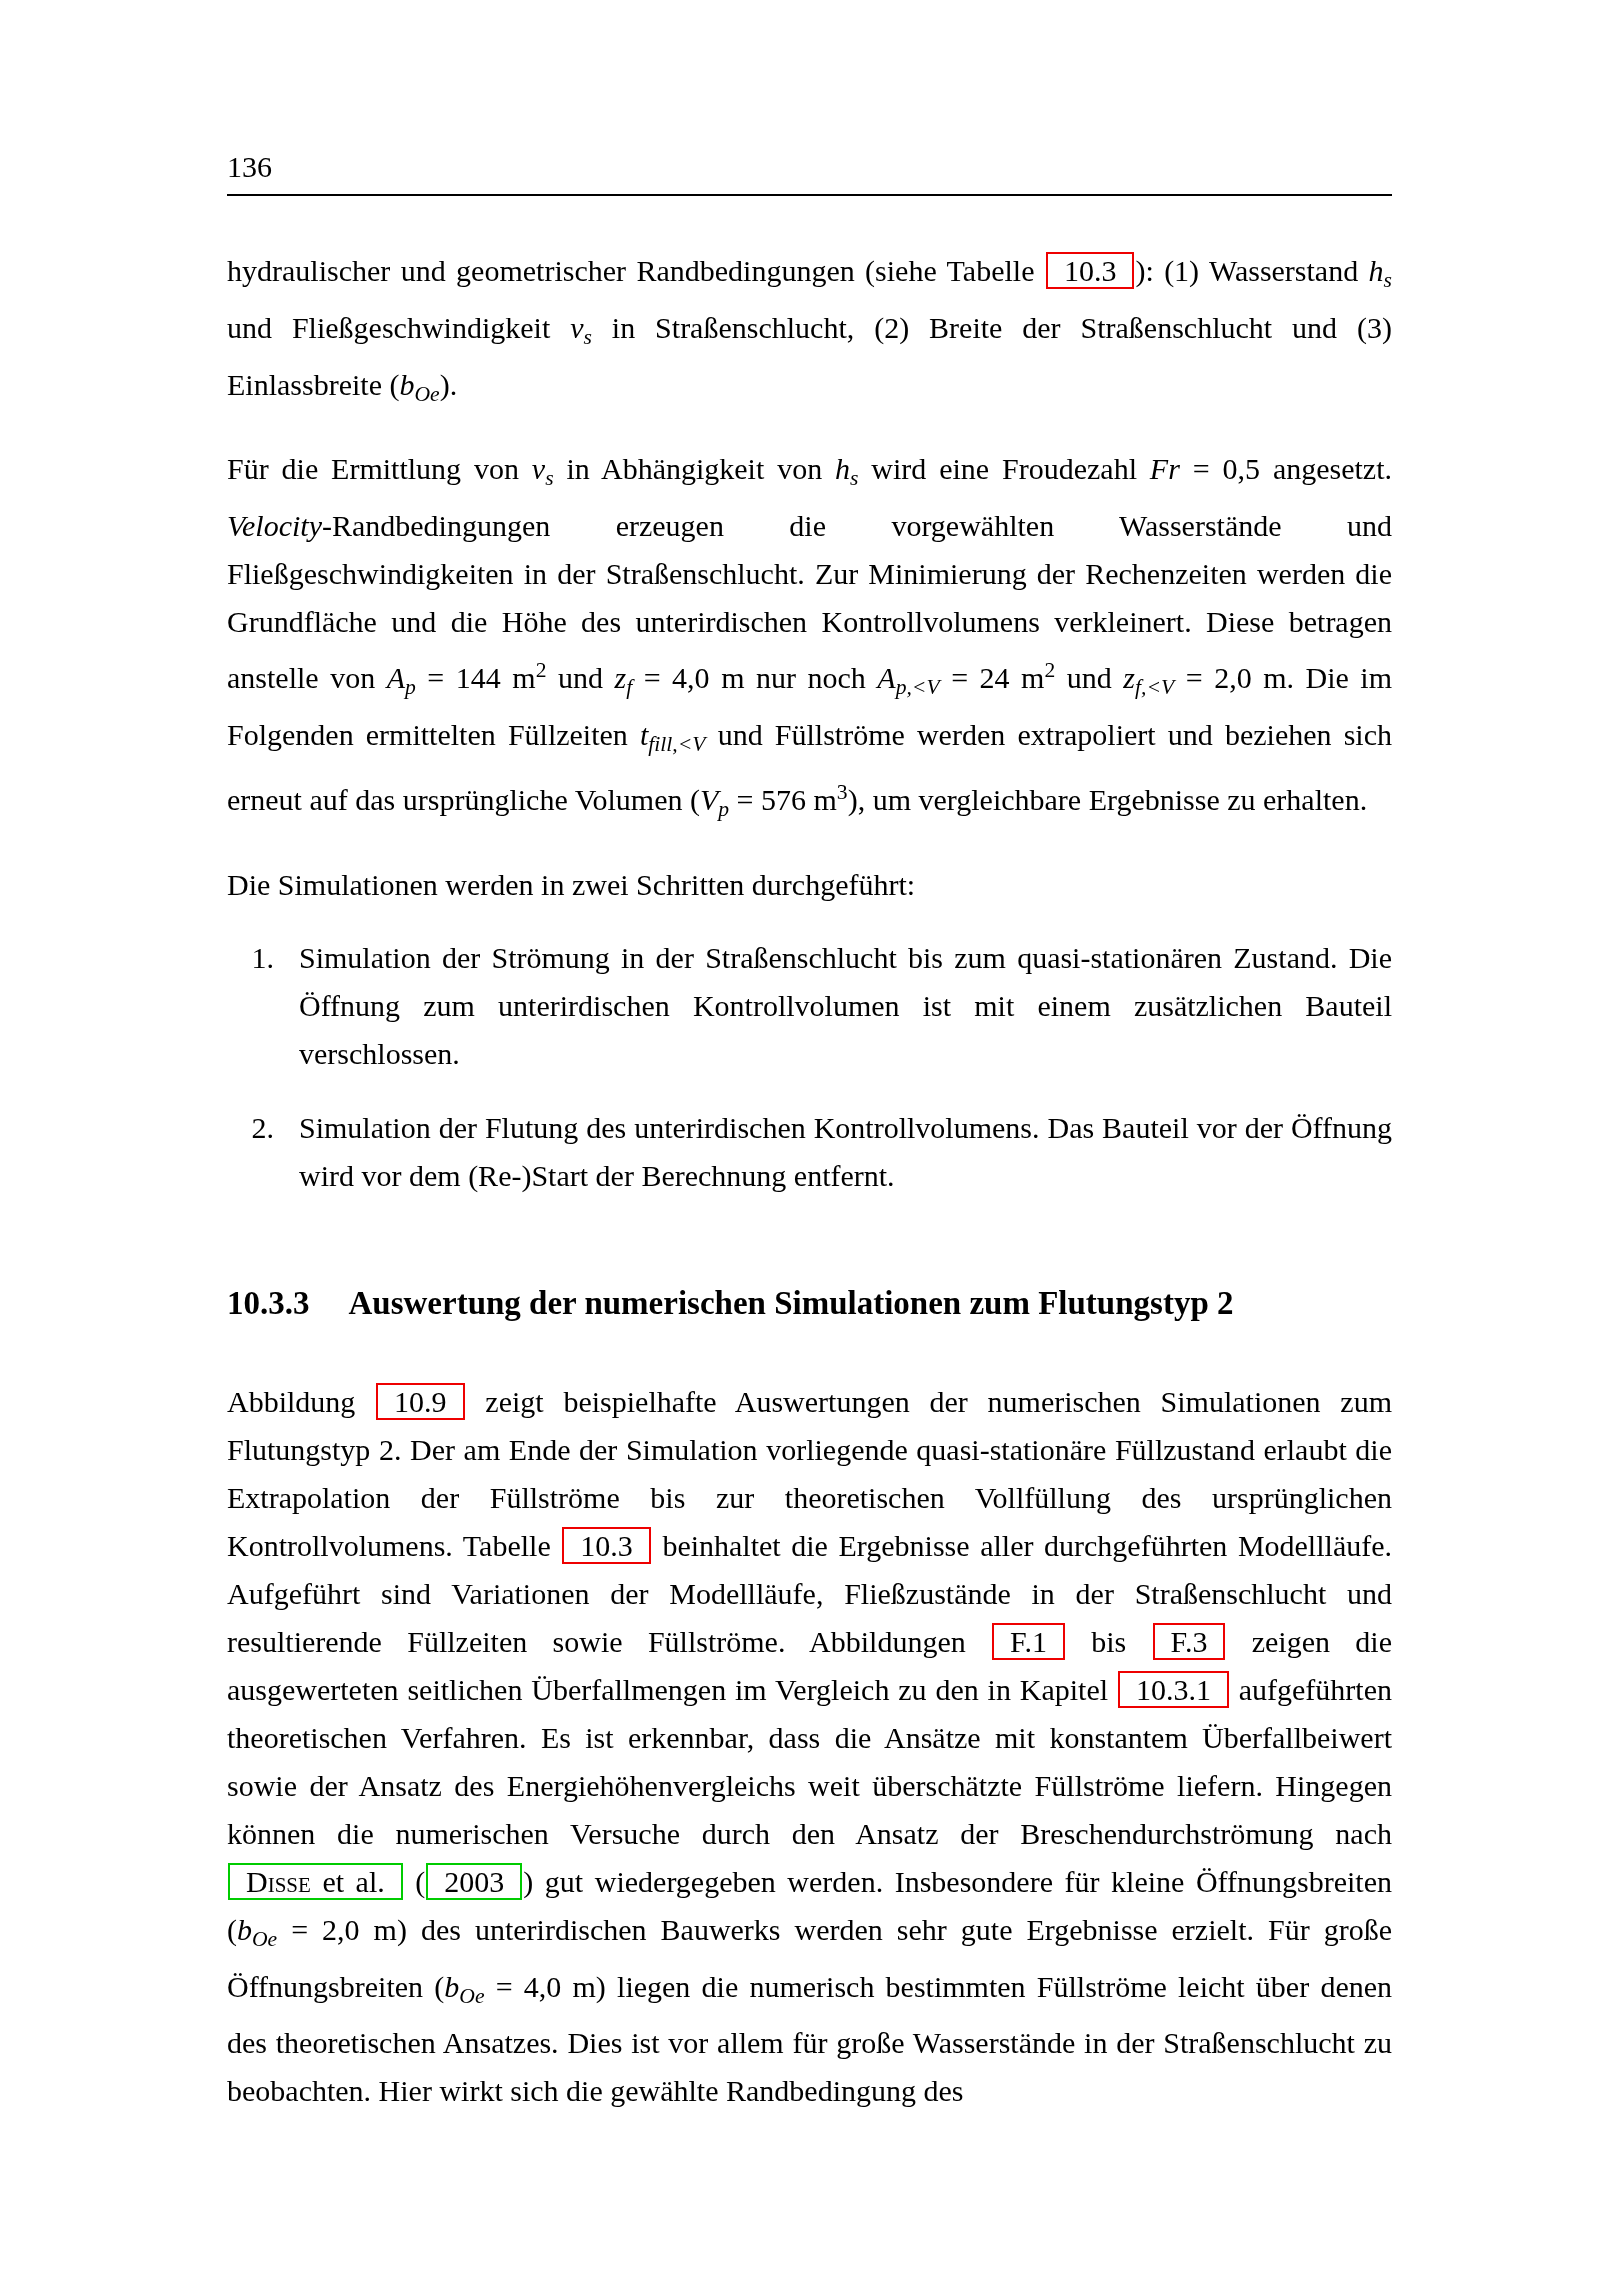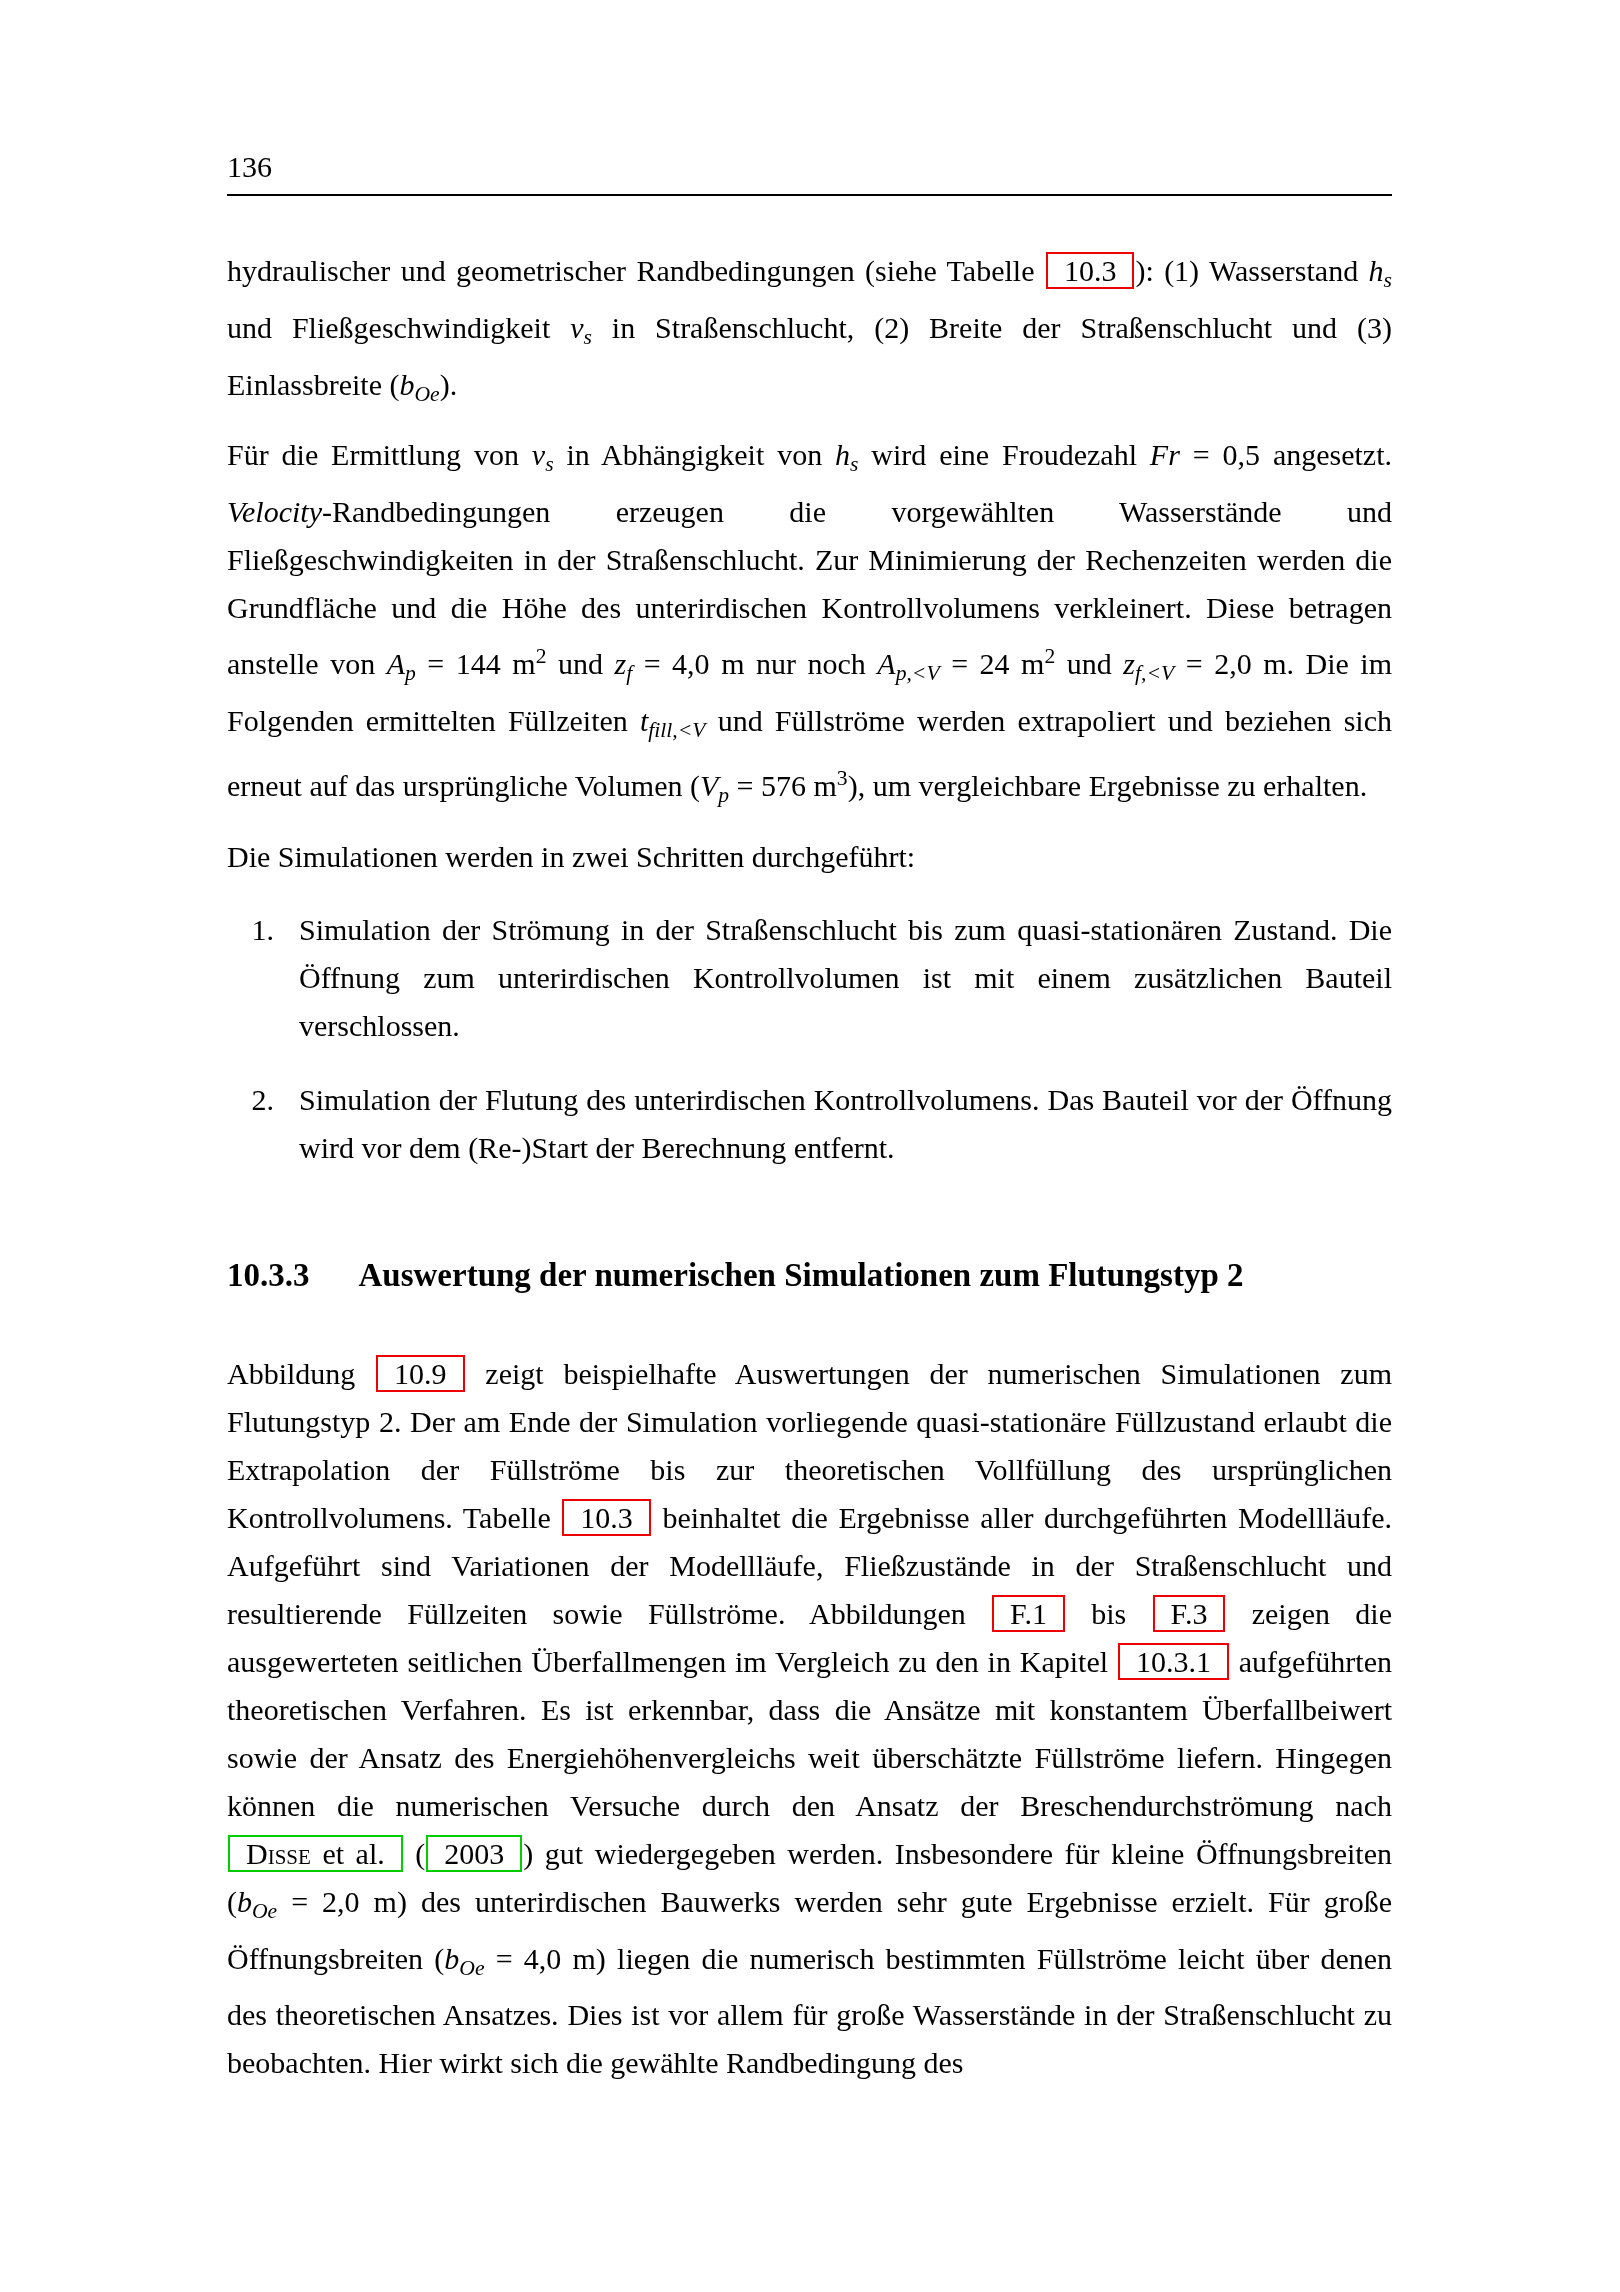--- a/index.html
+++ b/index.html
@@ -30,34 +30,34 @@
   }
   .header-rule {
     border-top: 2px solid var(--c-text);
     margin-top: 9.8px;
   }
   .body-text {
     font-size: 30px;
     line-height: 48px;
     text-align: justify;
   }
-  .para { margin-top: 14px; }
+  .para { margin-top: 28px; }
   .para-first { margin-top: 51px; }
   .para-after-heading { margin-top: 53px; }
   .enum { list-style: none; margin-top: 0; }
   .enum-item { position: relative; padding-left: 72px; margin-top: 25.5px; }
   .enum-marker { position: absolute; left: 24.5px; top: 0; }
   .section-heading {
     margin-top: 82px;
     font-size: 33px;
     line-height: 43px;
     font-weight: bold;
     text-align: left;
   }
-  .sec-num { margin-right: 49px; }
+  .sec-num { margin-right: 39px; }
   .seg-i, .seg-mi { font-style: italic; }
   .seg-sub { font-style: italic; font-size: 21.6px; vertical-align: -5.9px; }
   .seg-sup { font-size: 21.6px; vertical-align: 10.8px; }
   .seg-sc { font-variant: small-caps; }
   .refbox {
     border: 2px solid;
     padding: 0 16px;
     margin: 0 1px;
     white-space: nowrap;
   }

